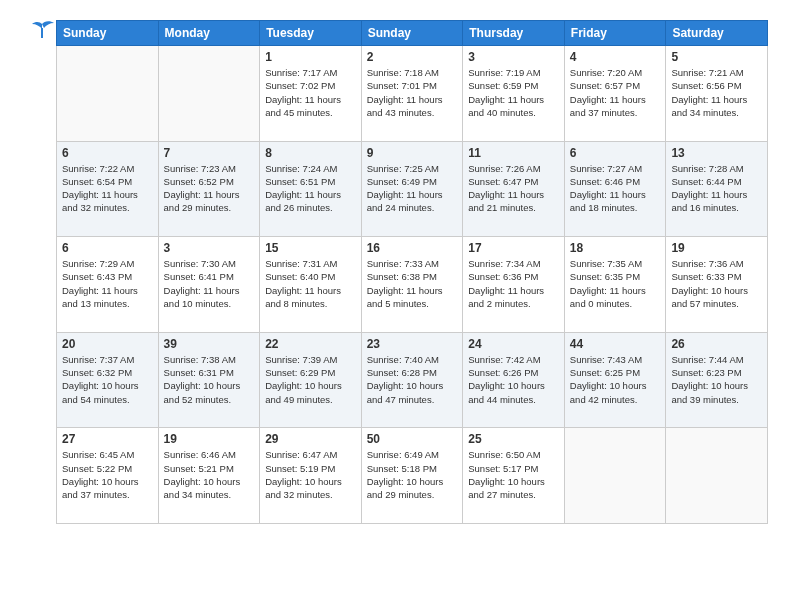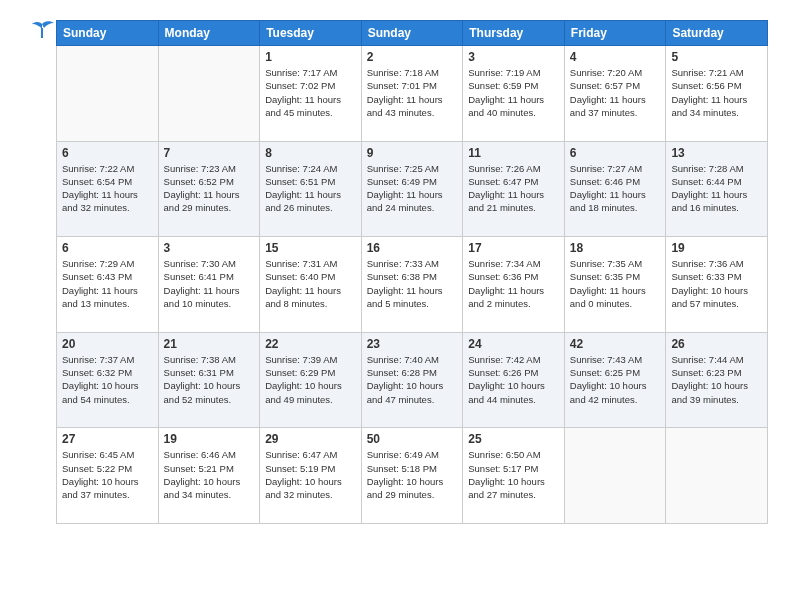--- a/index.html
+++ b/index.html
@@ -204,37 +204,37 @@
             <span class="day-number">19</span>
             <div class="day-info">Sunrise: 7:36 AM<br>Sunset: 6:33 PM<br>Daylight: 10 hours and 57 minutes.</div>
           </td>
         </tr>
         <tr class="alt-row">
           <td>
             <span class="day-number">20</span>
             <div class="day-info">Sunrise: 7:37 AM<br>Sunset: 6:32 PM<br>Daylight: 10 hours and 54 minutes.</div>
           </td>
           <td>
-            <span class="day-number">21</span>
+            <span class="day-number">39</span>
             <div class="day-info">Sunrise: 7:38 AM<br>Sunset: 6:31 PM<br>Daylight: 10 hours and 52 minutes.</div>
           </td>
           <td>
             <span class="day-number">22</span>
             <div class="day-info">Sunrise: 7:39 AM<br>Sunset: 6:29 PM<br>Daylight: 10 hours and 49 minutes.</div>
           </td>
           <td>
             <span class="day-number">23</span>
             <div class="day-info">Sunrise: 7:40 AM<br>Sunset: 6:28 PM<br>Daylight: 10 hours and 47 minutes.</div>
           </td>
           <td>
             <span class="day-number">24</span>
             <div class="day-info">Sunrise: 7:42 AM<br>Sunset: 6:26 PM<br>Daylight: 10 hours and 44 minutes.</div>
           </td>
           <td>
-            <span class="day-number">42</span>
+            <span class="day-number">44</span>
             <div class="day-info">Sunrise: 7:43 AM<br>Sunset: 6:25 PM<br>Daylight: 10 hours and 42 minutes.</div>
           </td>
           <td>
             <span class="day-number">26</span>
             <div class="day-info">Sunrise: 7:44 AM<br>Sunset: 6:23 PM<br>Daylight: 10 hours and 39 minutes.</div>
           </td>
         </tr>
         <tr>
           <td>
             <span class="day-number">27</span>

